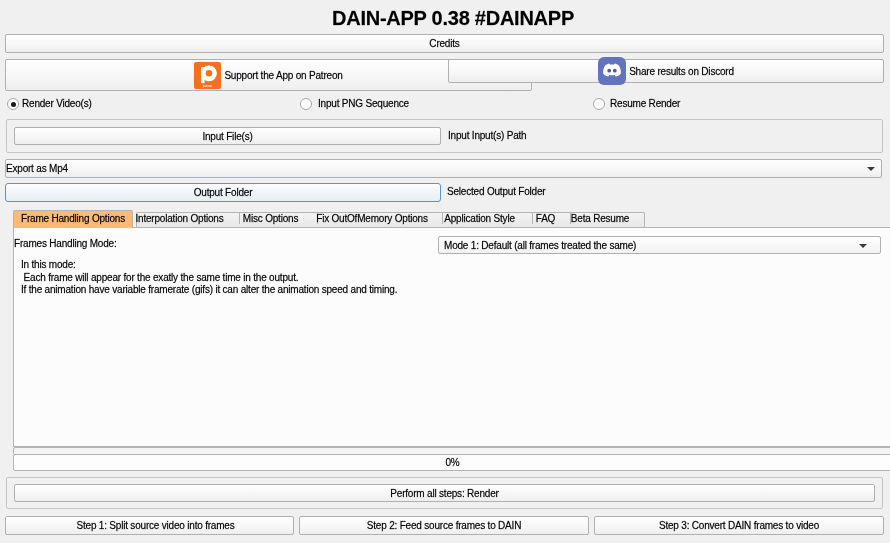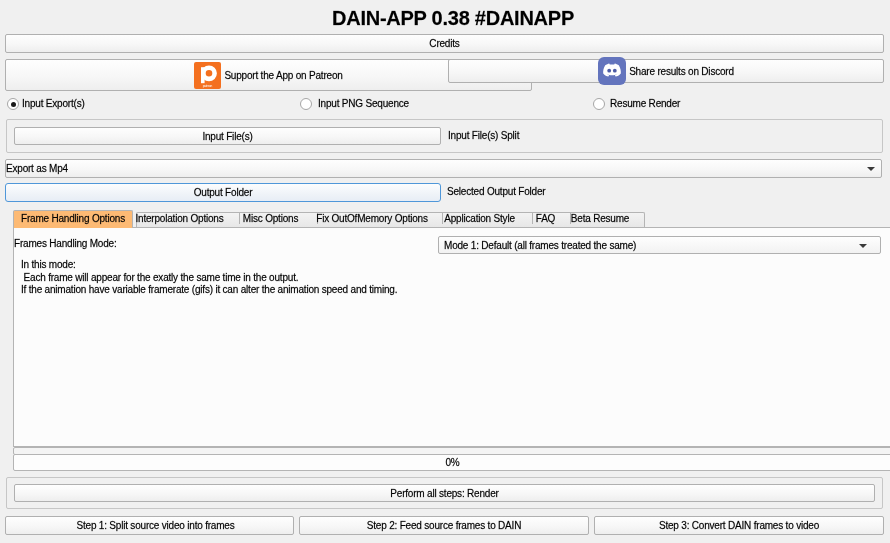--- a/index.html
+++ b/index.html
@@ -42,29 +42,29 @@
     <path d="M7.2 8.3 C9.2 7.1 11.2 6.6 11.2 6.6 L11.8 7.6 C13.2 7.3 14.8 7.3 16.2 7.6 L16.8 6.6 C16.8 6.6 18.8 7.1 20.8 8.3 C22.6 11.2 23 14.3 22.8 16.4 C21.4 18.2 19.2 19.3 17.6 19.6 L16.9 18.3 C17.7 18 18.6 17.5 19.4 16.7 C17.9 17.7 16 18.3 14 18.3 C12 18.3 10.1 17.7 8.6 16.7 C9.4 17.5 10.3 18 11.1 18.3 L10.4 19.6 C8.8 19.3 6.6 18.2 5.2 16.4 C5 14.3 5.4 11.2 7.2 8.3 Z" fill="#ffffff"></path>
     <circle cx="11.2" cy="13.7" r="1.9" fill="#4b5aa5"></circle>
     <circle cx="16.8" cy="13.7" r="1.9" fill="#4b5aa5"></circle>
   </svg>
   <span>Share results on Discord</span>
 </div>
 
 <div class="radio" style="left:7px; top:98px;">
     <div class="dot"></div>
   </div>
-<div class="lbl" style="left:22px; top:98px;">Input Export(s)</div>
+<div class="lbl" style="left:22px; top:98px;">Render Video(s)</div>
 <div class="radio" style="left:300px; top:98px;"></div>
 <div class="lbl" style="left:318px; top:98px;">Input PNG Sequence</div>
 <div class="radio" style="left:593px; top:98px;"></div>
 <div class="lbl" style="left:610px; top:98px;">Resume Render</div>
 
 <div class="frame" style="left:6px; top:119px; width:877px; height:34px;"></div>
 <div class="btn" style="left:14px; top:127px; width:427px; height:18px;">Input File(s)</div>
-<div class="lbl" style="left:448px; top:130px;">Input File(s) Split</div>
+<div class="lbl" style="left:448px; top:130px;">Input Input(s) Path</div>
 
 <div class="btn" style="left:5px; top:159px; width:877px; height:19px; justify-content:flex-start; border-radius:2px;">Export as Mp4</div>
 <div class="arrow" style="left:866.5px; top:166.5px;"></div>
 
 <div class="btn" style="left:5px; top:183px; width:436px; height:19px; border:1.5px solid #4f97d9; border-radius:3px; background:linear-gradient(180deg,#fcfdfe 0%,#eff3f8 60%,#e7edf5 100%);">Output Folder</div>
 <div class="lbl" style="left:447px; top:186px;">Selected Output Folder</div>
 
 <div class="abs" style="left:5px; top:210px; width:120px; height:18px; background:#fdba74; border:1px solid #b4b4b4; border-bottom:none; border-radius:2px 2px 0 0; z-index:3; display:flex; align-items:center; justify-content:center; padding-bottom:2px; font-size:10px; letter-spacing:-0.2px; color:#000;">Frame Handling Options</div>
 <div class="abs" style="left:128px; top:212px; width:509px; height:15px; background:linear-gradient(180deg,#f3f3f3,#e7e7e7); border:1px solid #b4b4b4; border-bottom:none; border-radius:2px 2px 0 0; z-index:2;"></div>
 <div class="lbl" style="left:128px; top:212.5px; width:103px; text-align:center; z-index:4;">Interpolation Options</div>

